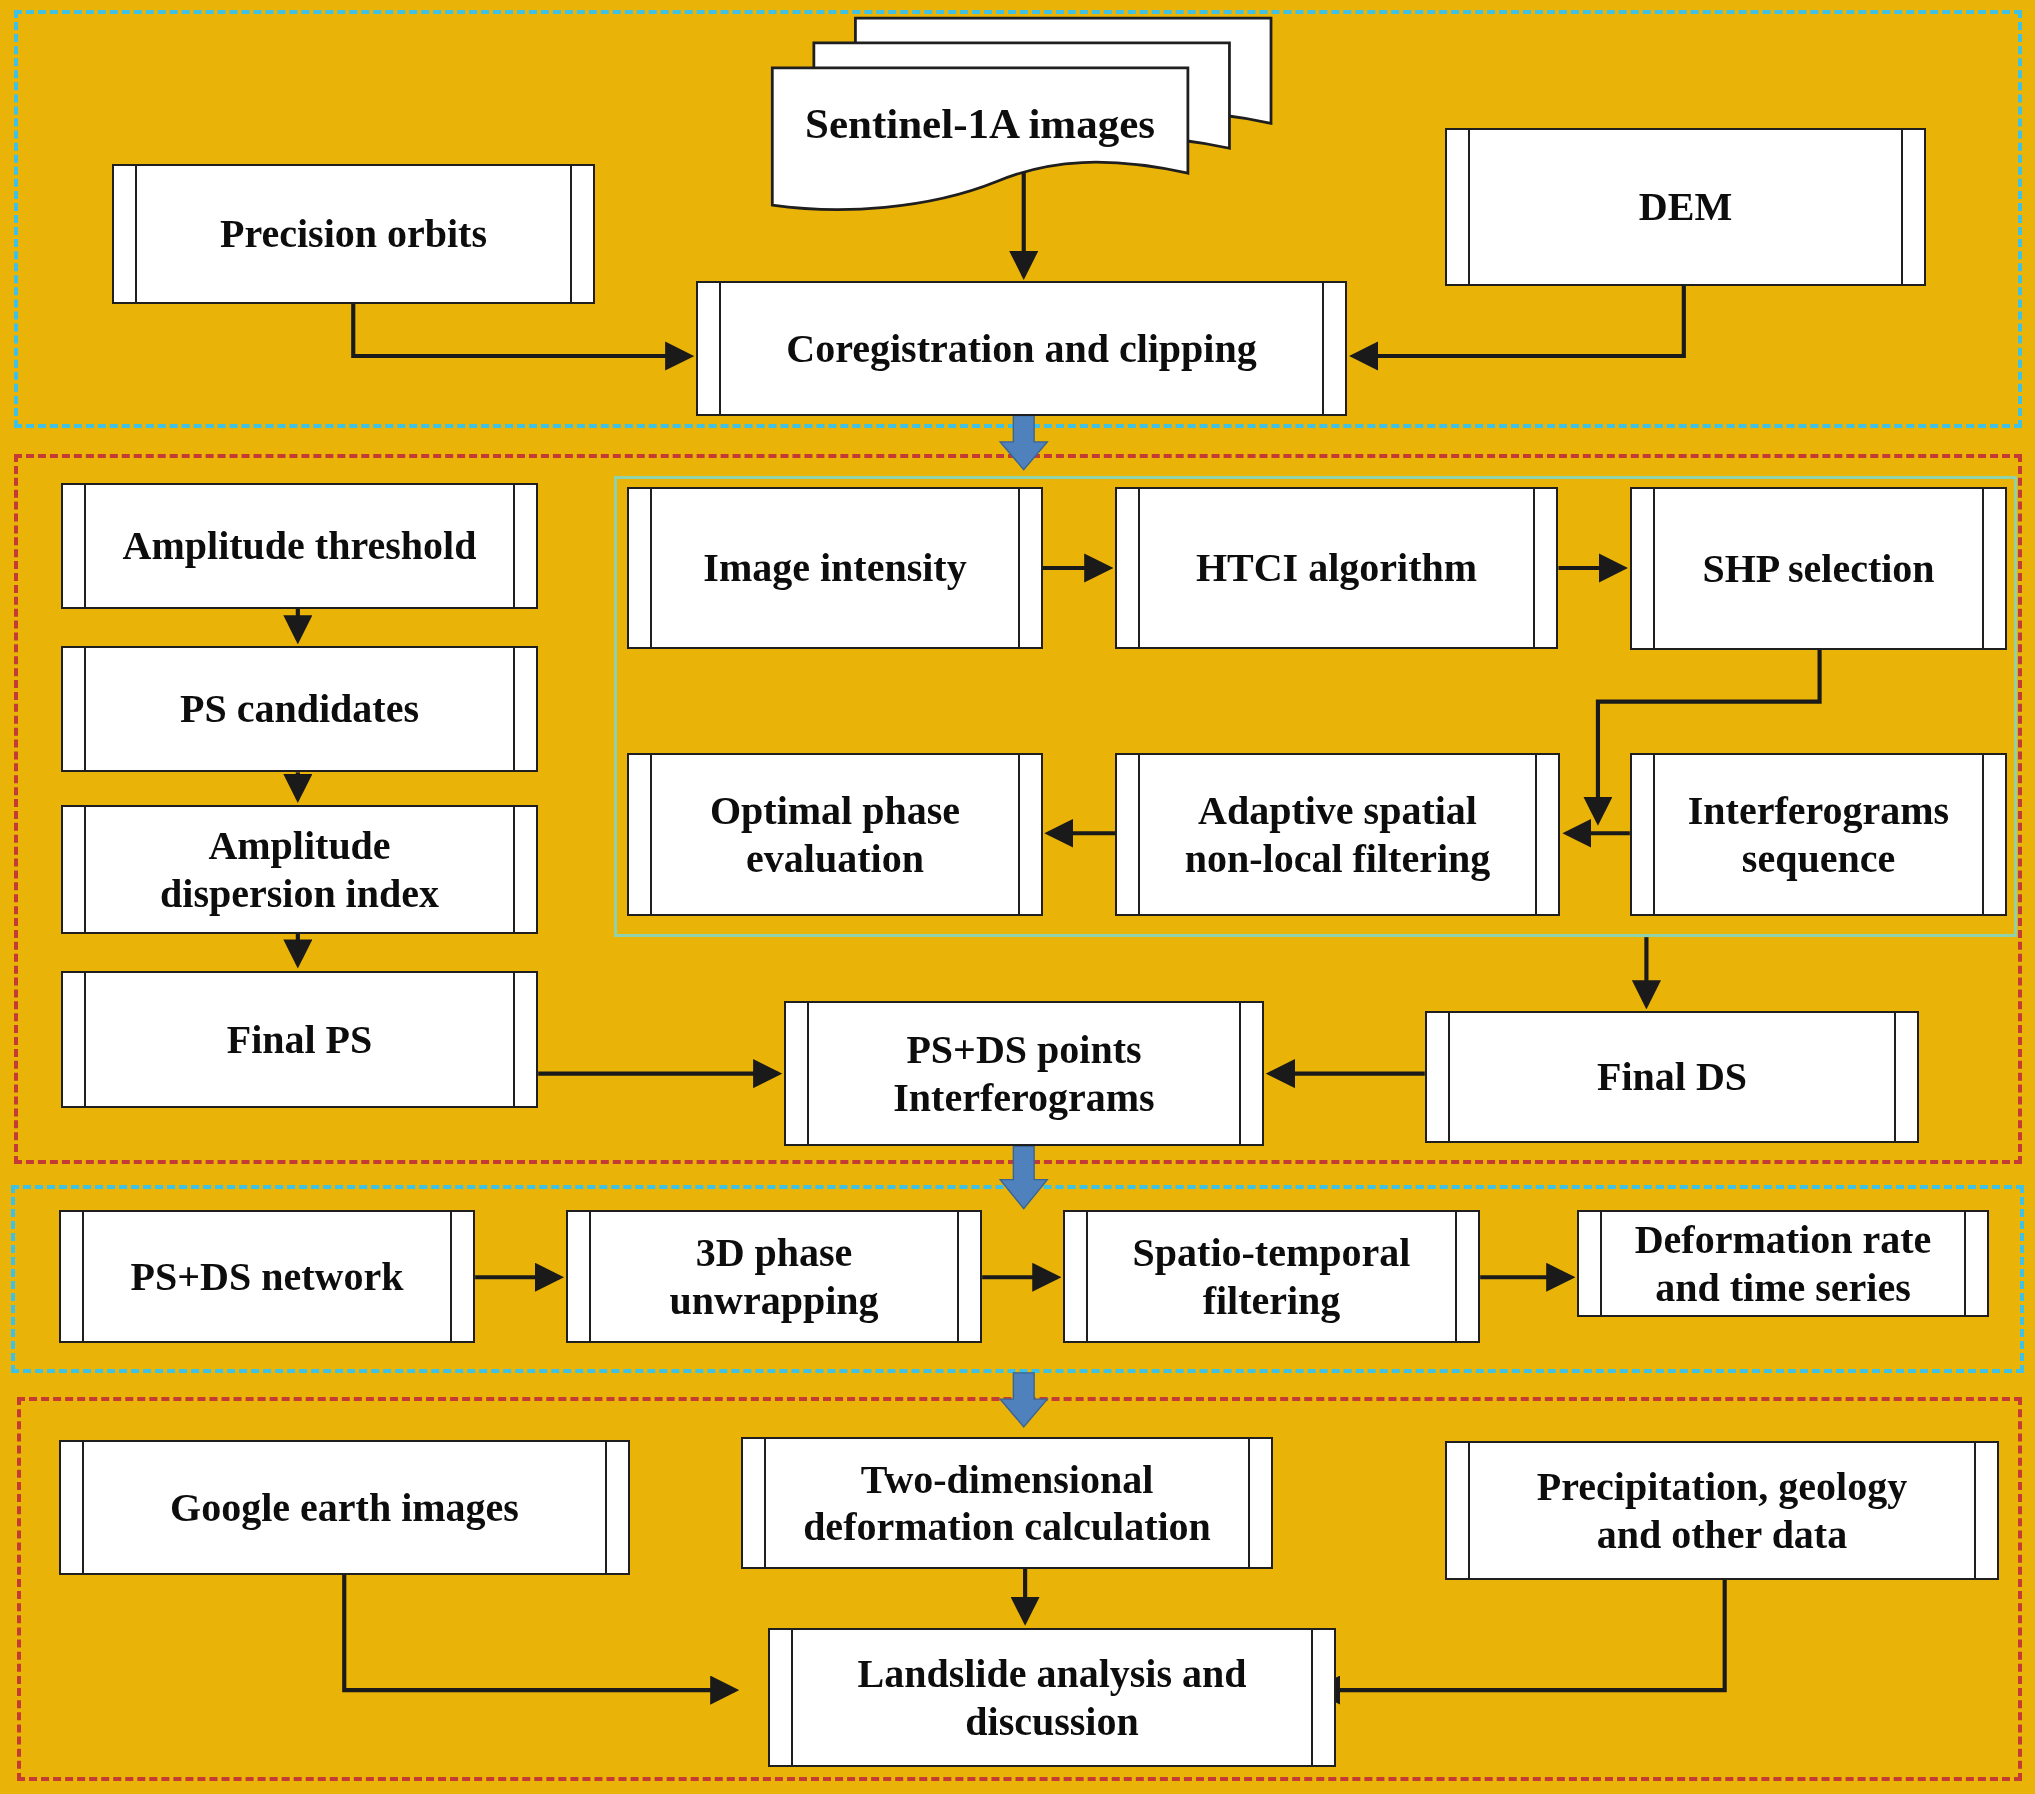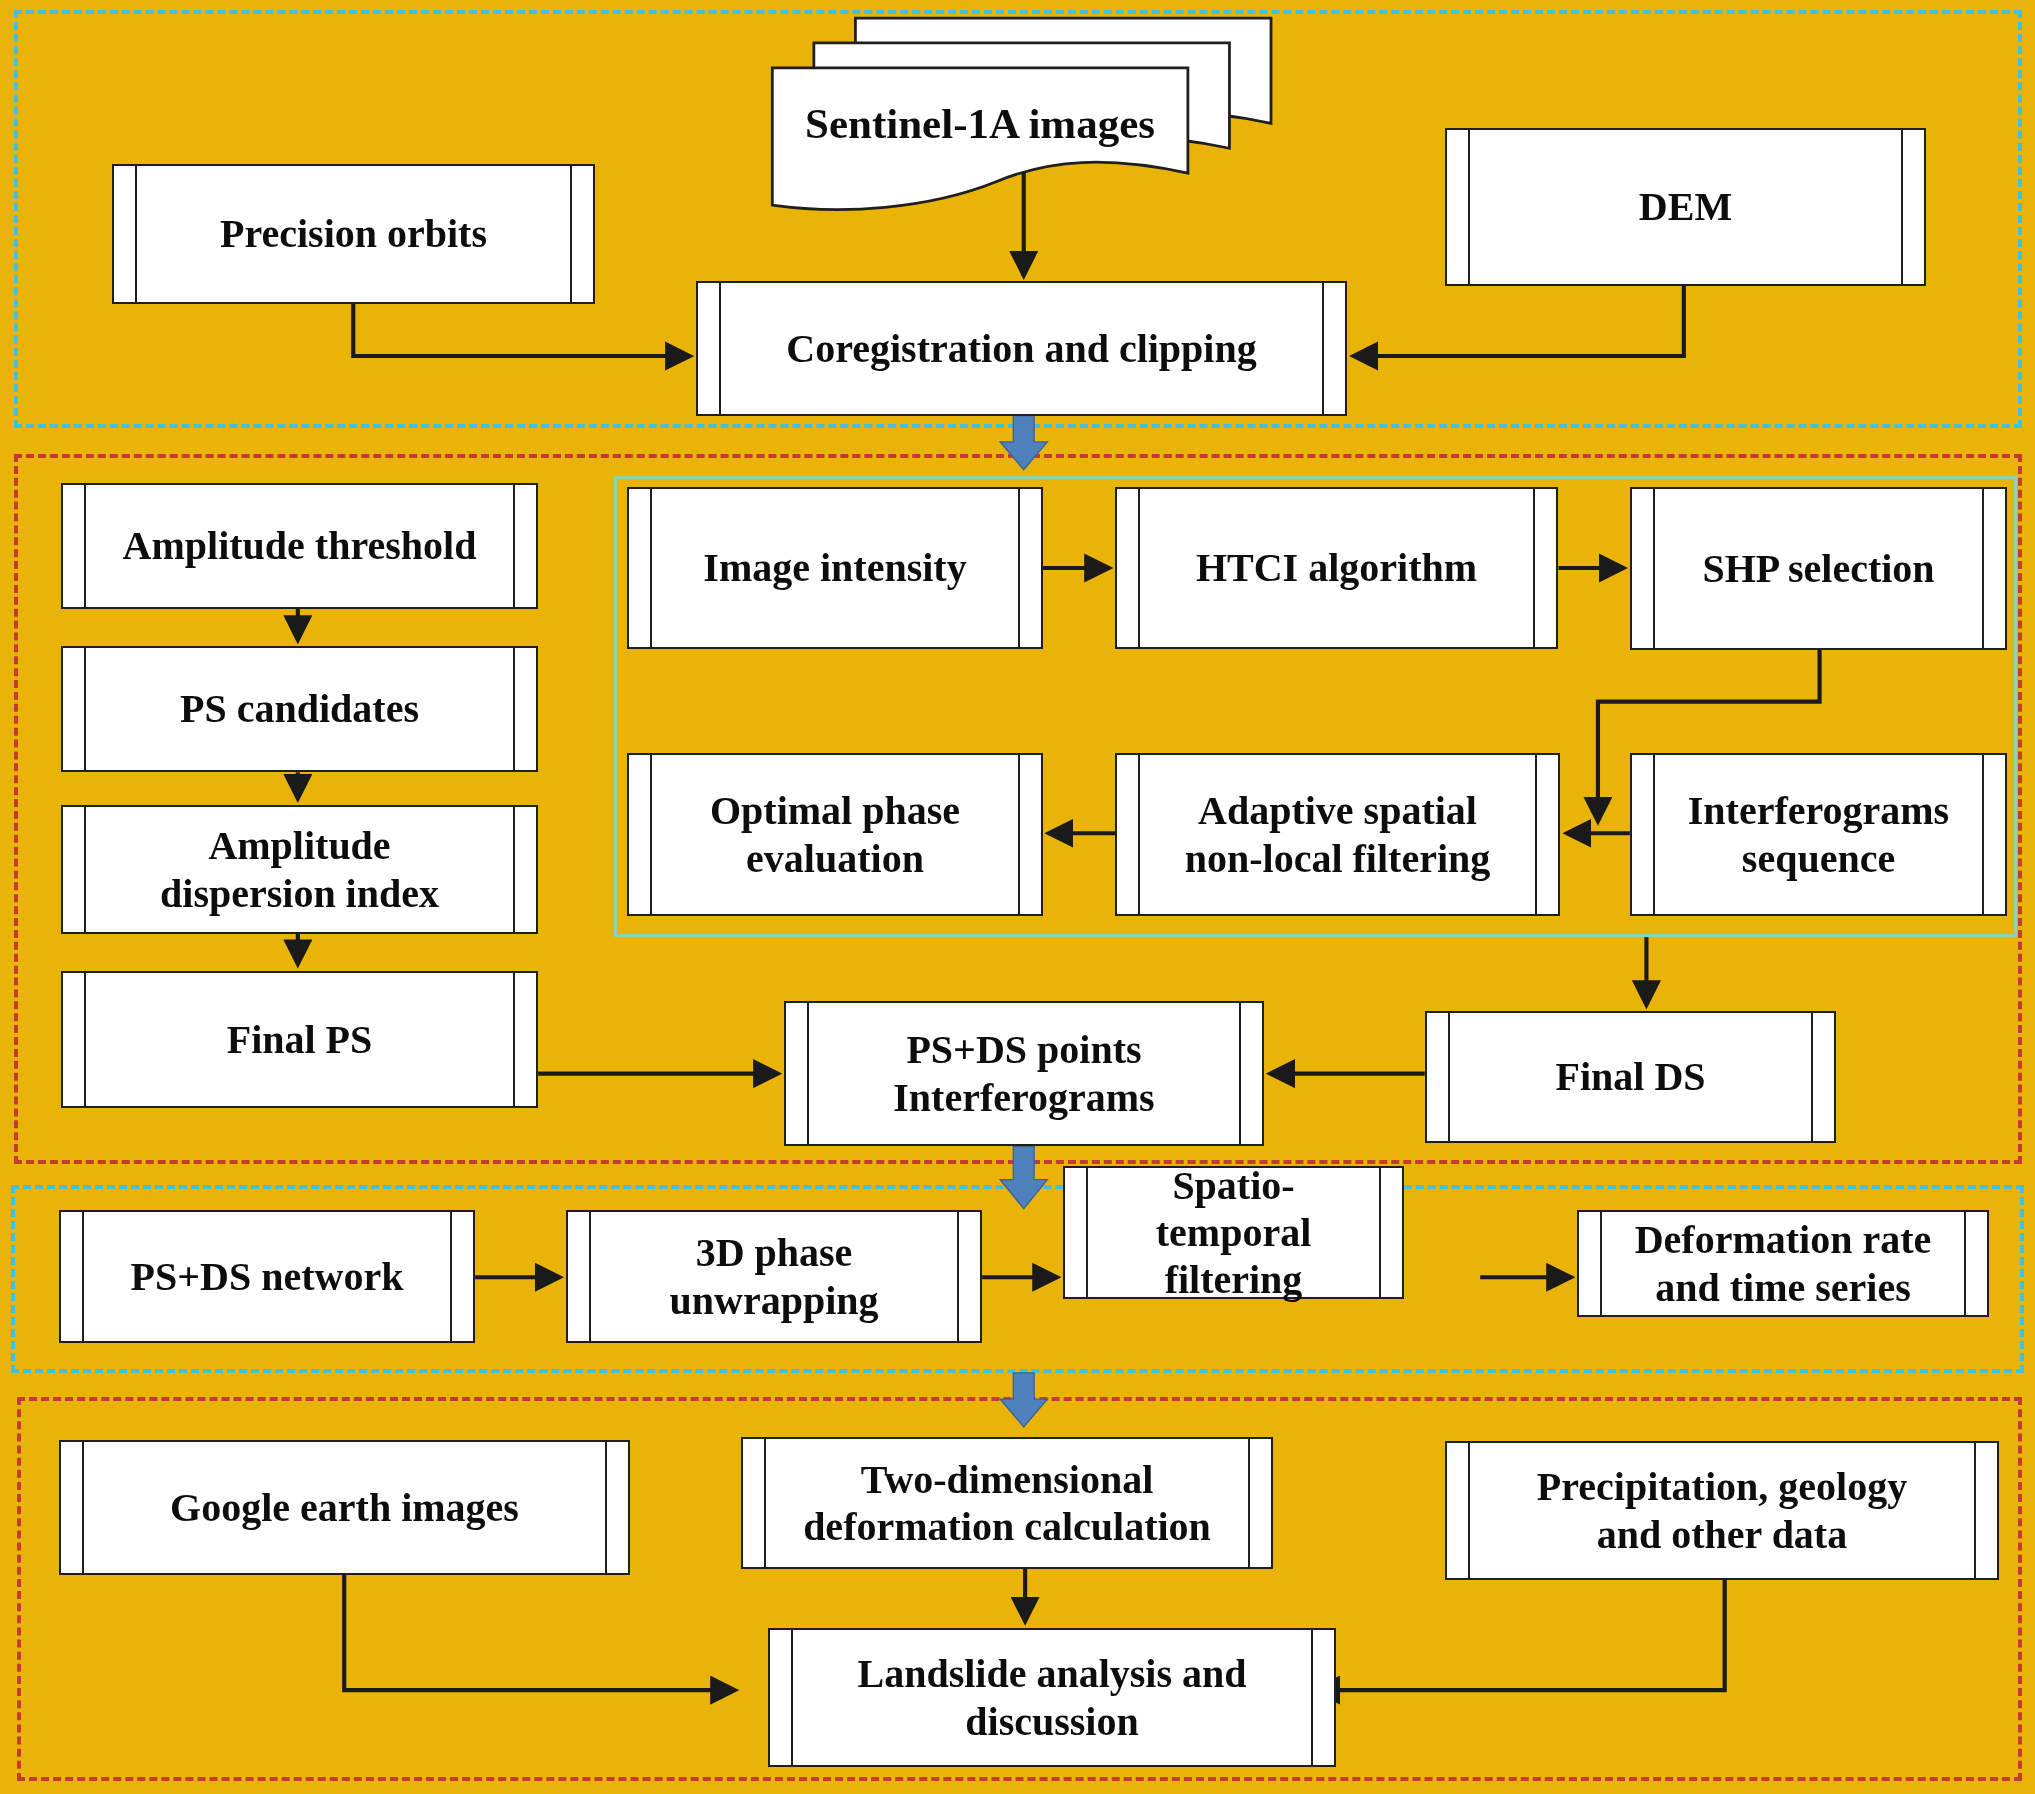--- a/index.html
+++ b/index.html
@@ -121,32 +121,32 @@
   </div>
   <div class="box" style="left:1630px;top:753px;width:377px;height:163px;">
     <span class="lbl">Interferograms
 sequence</span>
   </div>
 
   <div class="box" style="left:784px;top:1001px;width:480px;height:145px;">
     <span class="lbl">PS+DS points
 Interferograms</span>
   </div>
-  <div class="box" style="left:1425px;top:1011px;width:411px;height:132px;">
+  <div class="box" style="left:1425px;top:1011px;width:494px;height:132px;">
     <span class="lbl">Final DS</span>
   </div>
 
   <div class="box" style="left:59px;top:1210px;width:416px;height:133px;">
     <span class="lbl">PS+DS network</span>
   </div>
   <div class="box" style="left:566px;top:1210px;width:416px;height:133px;">
     <span class="lbl">3D phase
 unwrapping</span>
   </div>
-  <div class="box" style="left:1063px;top:1166px;width:341px;height:133px;">
+  <div class="box" style="left:1063px;top:1210px;width:417px;height:133px;">
     <span class="lbl">Spatio-temporal
 filtering</span>
   </div>
   <div class="box" style="left:1577px;top:1210px;width:412px;height:107px;">
     <span class="lbl">Deformation rate
 and time series</span>
   </div>
 
   <div class="box" style="left:59px;top:1440px;width:571px;height:135px;">
     <span class="lbl">Google earth images</span>

